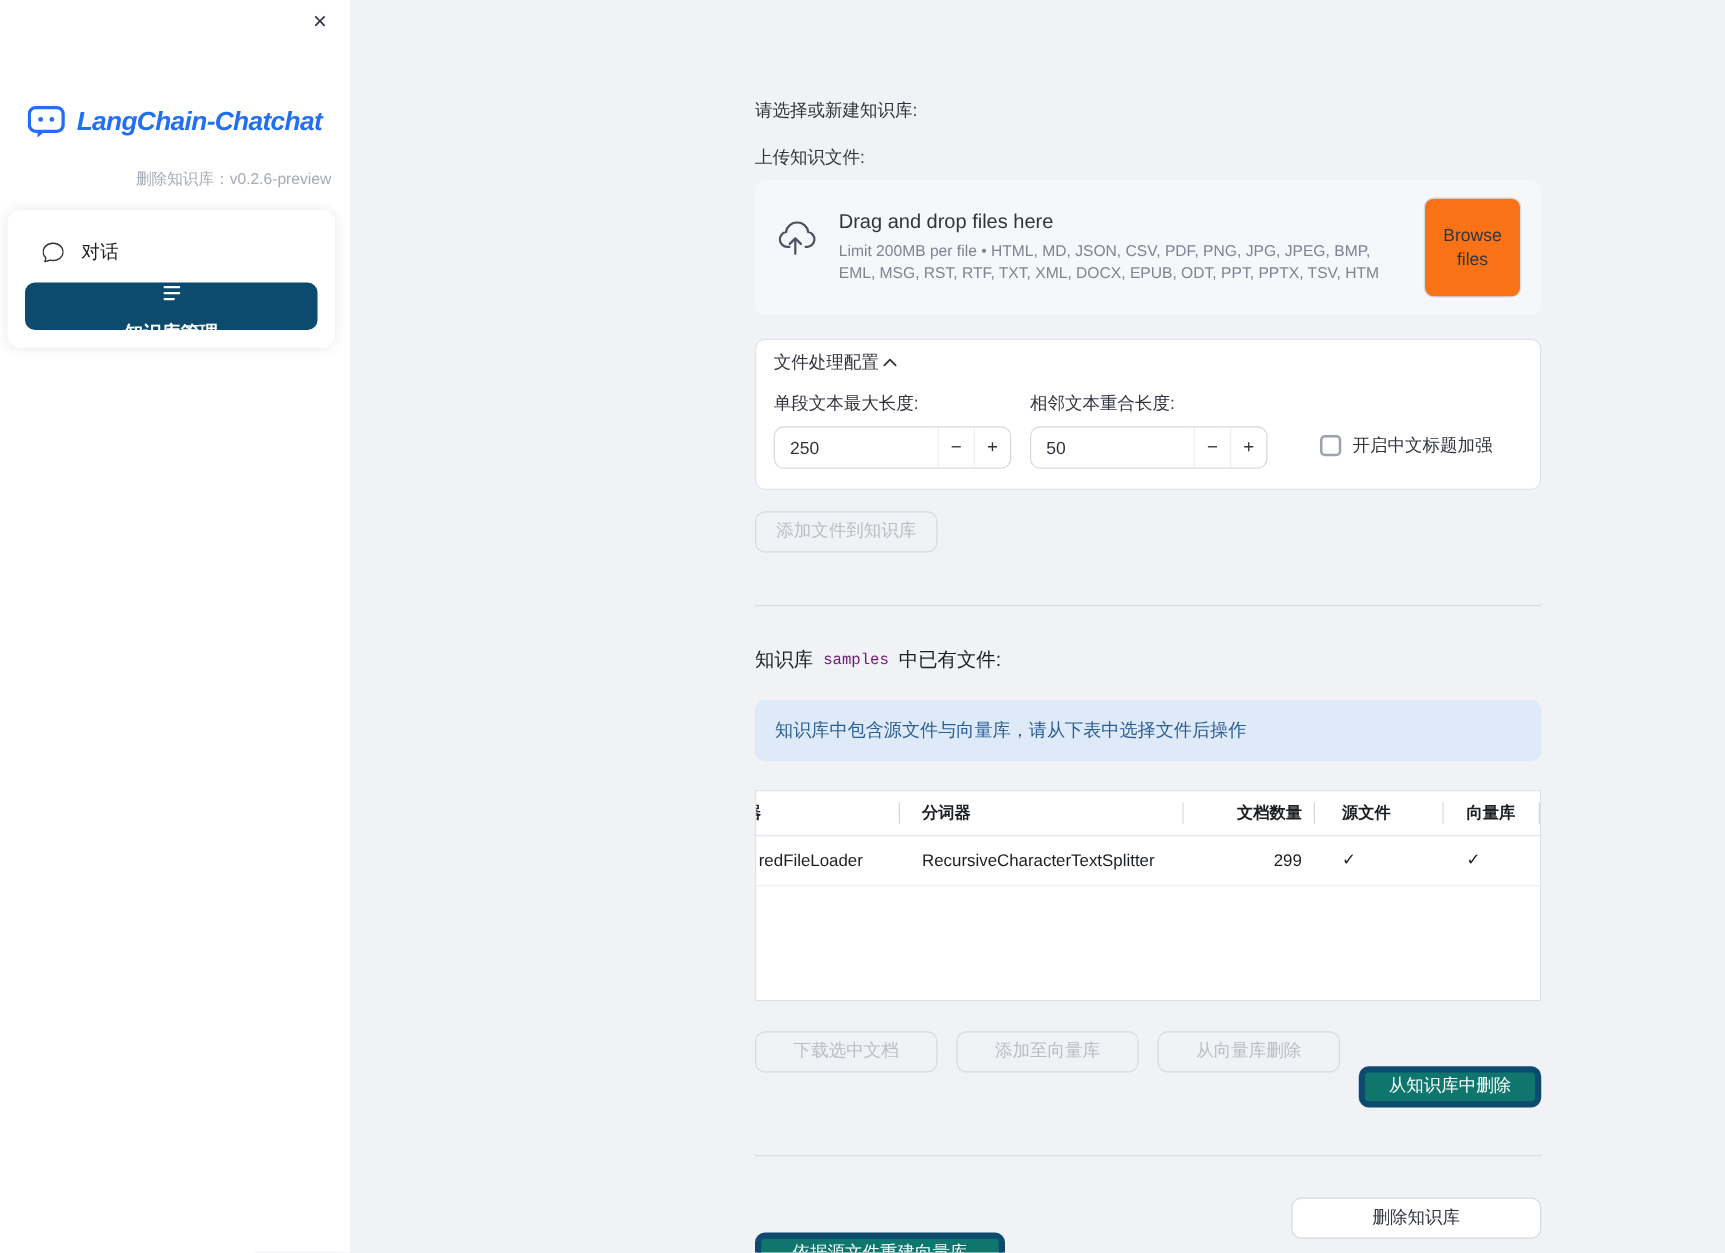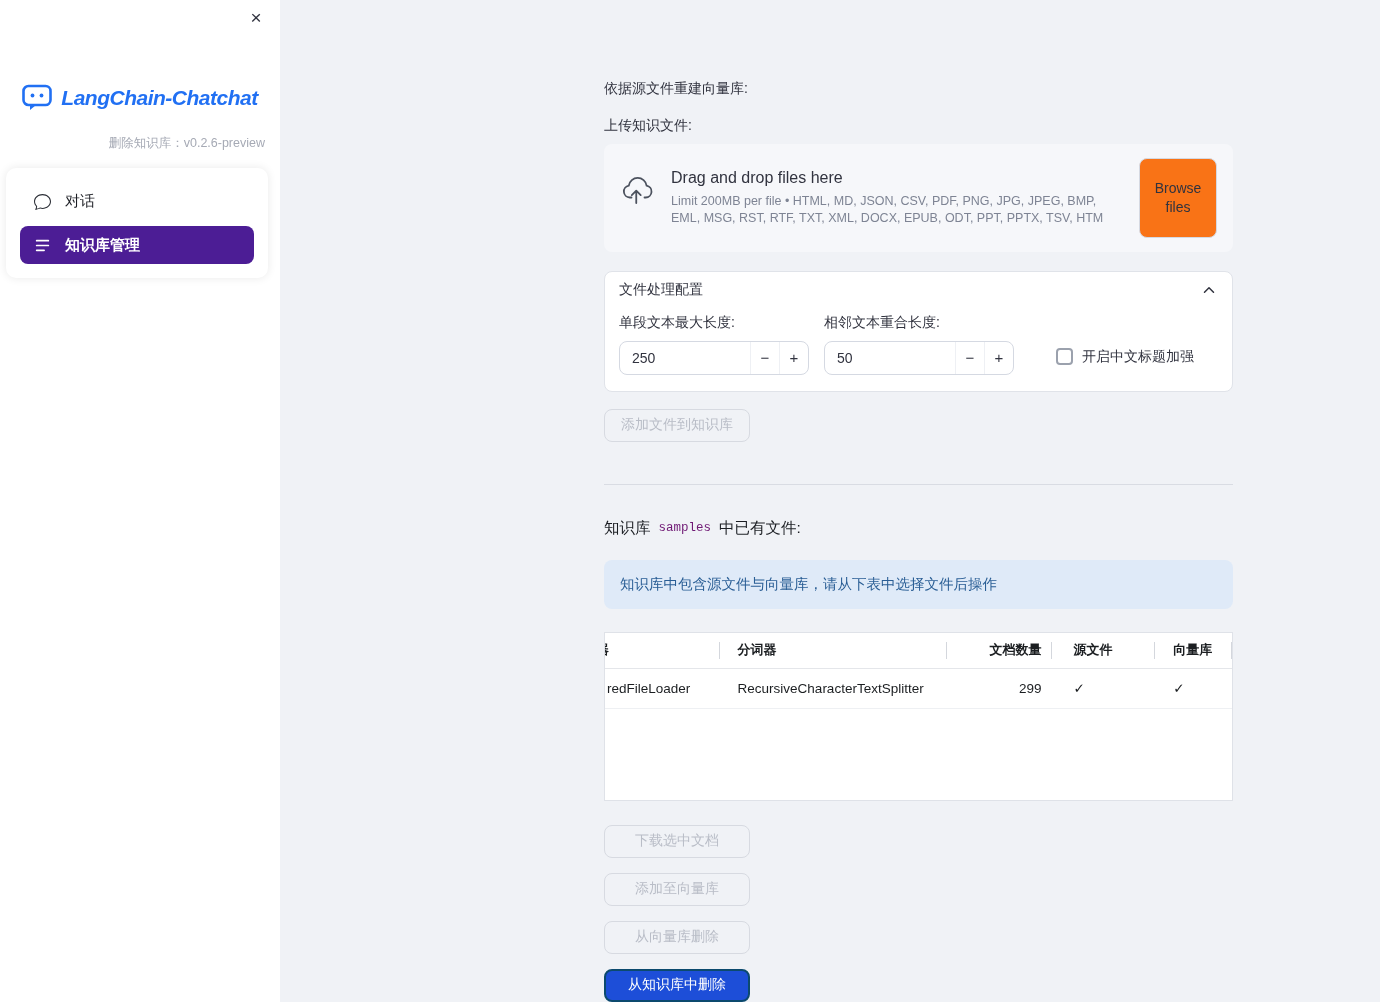--- a/index.html
+++ b/index.html
@@ -18,21 +18,21 @@
     display:flex; align-items:center; justify-content:center;
     font-size:19px; color:#31333f; cursor:pointer; }
   .logo-row { margin-top:84px; display:flex; align-items:center; justify-content:center; gap:9px; }
   .logo-text { color:#2170f3; font-size:21px; font-weight:700; font-style:italic; letter-spacing:-0.5px; }
   .version { margin-top:24px; padding-right:15px; text-align:right; font-size:12.5px; color:#a6aab5; }
   .menu-card { margin:16px 12px 0 6px; padding:14px 14px; border-radius:10px;
     background:#fff; box-shadow:0 0 10px rgba(0,0,0,0.09); }
   .menu-item { height:38px; border-radius:8px; display:flex; align-items:center;
     padding:0 14px; gap:14px; font-size:15px; cursor:pointer; color:#1c1e24; }
   .menu-item + .menu-item { margin-top:6px; }
-  .menu-item.selected { background:#4c1d95; color:#ffffff; font-weight:600; }
+  .menu-item.selected { background:#0c4a6e; color:#ffffff; font-weight:600;flex-direction:column; }
   .mi-icon { display:flex; align-items:center; }
 
   
   .main { flex:1; height:100%; overflow:hidden; }
   .content { width:629px; margin-left:324px; padding-top:80px; }
   .w-label { font-size:14px; color:#31333f; margin-bottom:8px; }
   .mt19 { margin-top:19px; }
 
   .selectbox { height:34px; background:#fff; border:1px solid #2170f3; border-radius:8px;
     display:flex; align-items:center; justify-content:space-between; padding:0 12px;
@@ -43,42 +43,42 @@
     padding:14px 16px; display:flex; align-items:center; gap:18px; }
   .cloud { display:flex; align-items:flex-start; margin-top:-14px; }
   .drop-text { flex:1; }
   .drag-title { font-size:16px; color:#31333f; }
   .drag-limit { font-size:12.5px; color:#7e8494; margin-top:6px; line-height:1.35; max-width:478px; }
   .browse-btn { background:#f97316; border:1px solid #d5d9e2; border-radius:8px;
     width:78px; padding:20px 10px; font-size:14px; color:#31333f; cursor:pointer;
     font-family:inherit; line-height:1.35; }
 
   .expander { margin-top:19px; background:#fff; border:1px solid #e0e3e9; border-radius:8px; }
-  .exp-header { height:37px; display:flex; align-items:center; justify-content:space-between;
+  .exp-header { height:37px; display:flex; align-items:center; 
     padding:0 14px; font-size:14px; cursor:pointer; }
   .exp-body { padding:0 14px 16px; }
   .exp-row { display:flex; align-items:flex-start; }
   .field-group { width:190px; }
   .field-group + .field-group { margin-left:15px; }
   .num-label { font-size:14px; margin:5px 0 9px; }
   .num-input { height:34px; background:#fff; border:1px solid #d5d9e2; border-radius:8px;
     display:flex; align-items:center; overflow:hidden; }
   .num-value { flex:1; padding-left:12px; font-size:14px; }
   .step-btn { width:29px; height:100%; display:flex; align-items:center; justify-content:center;
     font-size:15px; color:#31333f; cursor:pointer; border-left:1px solid #eef0f4; }
   .checkbox-group { margin-left:18px; display:flex; align-items:center; gap:9px;
     align-self:flex-end; margin-bottom:9px; cursor:pointer;padding-left:24px; }
   .checkbox { width:17px; height:17px; border:2px solid #9ba1ad; border-radius:4px; background:#fff; }
   .checkbox-label { font-size:14px; }
 
   .btn { display:inline-flex; align-items:center; justify-content:center; height:33px;
     border-radius:8px; font-size:14px; cursor:pointer; font-family:inherit; white-space:nowrap; }
   .btn-disabled { border:1px solid #d7dae1; color:#b9bdc7; background:transparent; }
   .btn-secondary { border:1px solid #d5d9e2; color:#31333f; background:#ffffff; }
-  .btn-primary { background:#1d4ed8; color:#ffffff; border:2px solid #0c4a6e; }
+  .btn-primary { background:#0f766e; color:#ffffff; border:5px solid #0c4a6e;margin-top:28px; }
   .add-btn { margin-top:17px; padding:0 16px; }
 
   .divider { height:1px; background:#d9dce3; margin-top:42px; }
   .existing-line { margin-top:33px; font-size:15.5px; display:flex; align-items:center; gap:8px; color:#1b1e23; }
   .code { font-family:"Liberation Mono","DejaVu Sans Mono",monospace; font-size:12.5px; color:#701a75; }
 
   .info-box { margin-top:21px; background:#dfeaf8; color:#2a5e95; border-radius:8px;
     padding:15px 16px; font-size:14.5px; }
 
   .grid { margin-top:23px; background:#fff; border:1px solid #dfe2e8; height:169px; overflow:hidden; }
@@ -90,21 +90,21 @@
   .hc { position:relative; }
   .hc::after { content:""; position:absolute; right:0; top:25%; height:50%; width:1px; background:#d4d7dd; }
   .c1 { width:115px; }
   .c2 { width:228px; padding-left:18px; }
   .c3 { width:105px; justify-content:flex-end; padding-right:10px; }
   .c4 { width:104px; padding-left:22px; }
   .c5 { width:77px; padding-left:18px; }
   .cliptext { margin-left:-9px; }
   .cell-start { padding-left:2px; }
 
-  .actions { margin-top:24px; display:flex; gap:15px;flex-direction:column; }
+  .actions { margin-top:24px; display:flex; gap:15px; }
   .actions .btn { width:146px; }
   .divider2 { margin-top:38px; }
   .bottom-row { margin-top:33px; display:flex; justify-content:space-between; }
   .bottom-row .btn { width:200px; }
 </style>
 </head>
 <body>
 
 <div class="app">
 
@@ -145,21 +145,21 @@
           </svg>
         </span>
         <span>知识库管理</span>
       </div>
     </nav>
   </aside>
 
   <main class="main">
     <div class="content">
 
-      <div class="w-label">依据源文件重建向量库:</div>
+      <div class="w-label">请选择或新建知识库:</div>
 
       <div class="w-label mt19">上传知识文件:</div>
       <div class="uploader">
         <span class="cloud">
           <svg width="33" height="27" viewBox="0 0 33 27">
             <path d="M24.5 20.5h1.2a6 6 0 0 0 .9-11.9 9 9 0 0 0-17.8 0 6 6 0 0 0 1 11.9h1.7" fill="none" stroke="#4c525e" stroke-width="1.8" stroke-linecap="round"></path>
             <path d="M16.25 26V14M11.8 18.1l4.45-4.4 4.45 4.4" fill="none" stroke="#4c525e" stroke-width="1.8" stroke-linecap="round" stroke-linejoin="round"></path>
           </svg>
         </span>
         <div class="drop-text">

